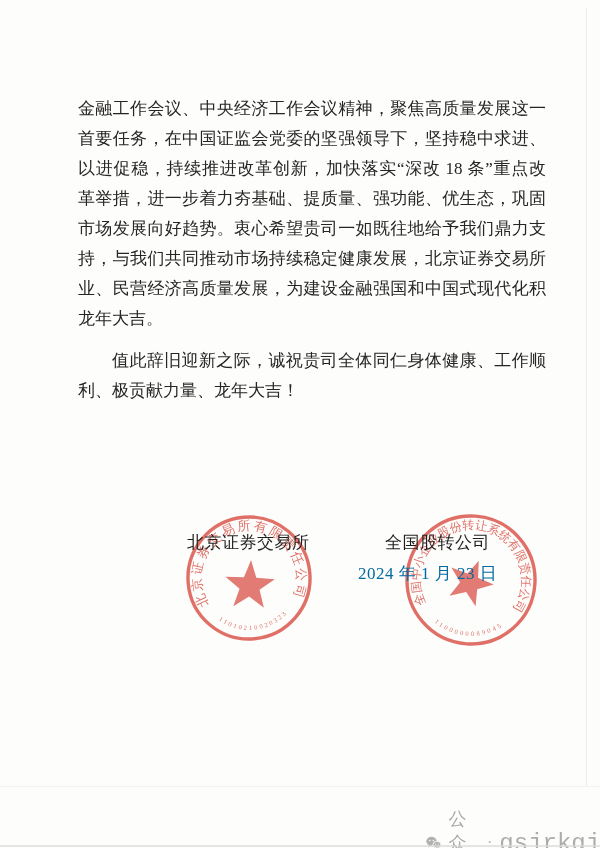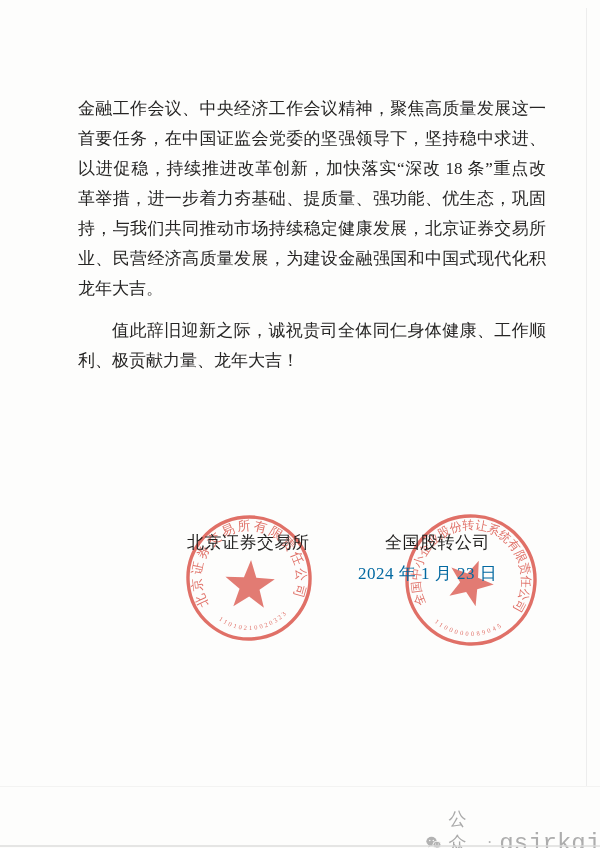--- a/index.html
+++ b/index.html
@@ -77,20 +77,21 @@
 </head>
 <body>
 
 <div class="paper">
 
   <div class="letter-body">
     <div class="ln">金融工作会议、中央经济工作会议精神，聚焦高质量发展这一</div>
     <div class="ln">首要任务，在中国证监会党委的坚强领导下，坚持稳中求进、</div>
     <div class="ln">以进促稳，持续推进改革创新，加快落实“深改 18 条”重点改</div>
     <div class="ln">革举措，进一步着力夯基础、提质量、强功能、优生态，巩固</div>
+    <div class="ln">市场发展向好趋势。衷心希望贵司一如既往地给予我们鼎力支</div>
     <div class="ln">持，与我们共同推动市场持续稳定健康发展，北京证券交易所</div>
     <div class="ln">业、民营经济高质量发展，为建设金融强国和中国式现代化积</div>
     <div class="ln short">龙年大吉。</div>
     <div class="ln indent">值此辞旧迎新之际，诚祝贵司全体同仁身体健康、工作顺</div>
     <div class="ln short">利、极贡献力量、龙年大吉！</div>
   </div>
 
   <svg class="seal left" width="150" height="150" viewBox="0 0 150 150">
     <g opacity="0.78" transform="rotate(-5 75 75)">
       <circle cx="75" cy="75" r="61" fill="none" stroke="#d8493e" stroke-width="3.4"></circle>

